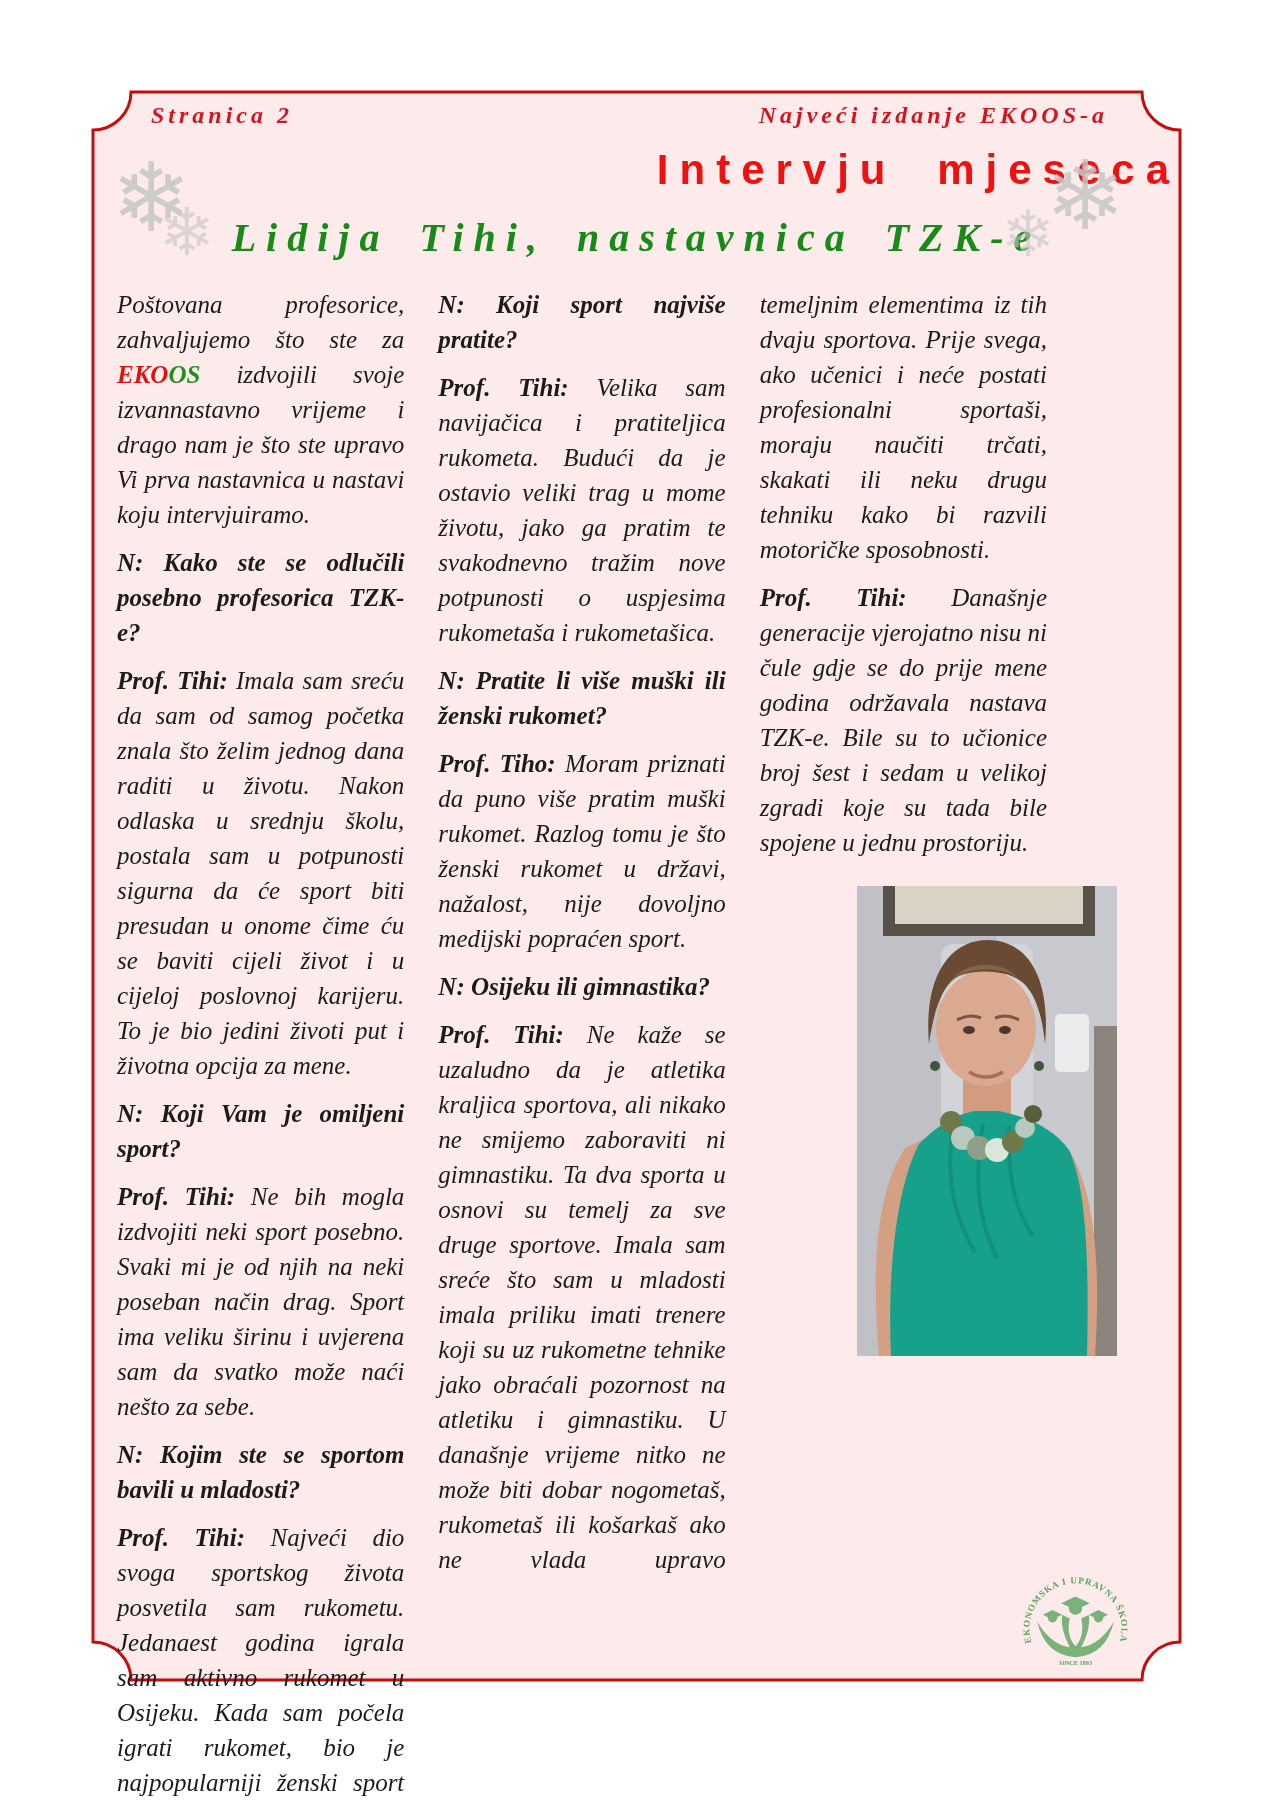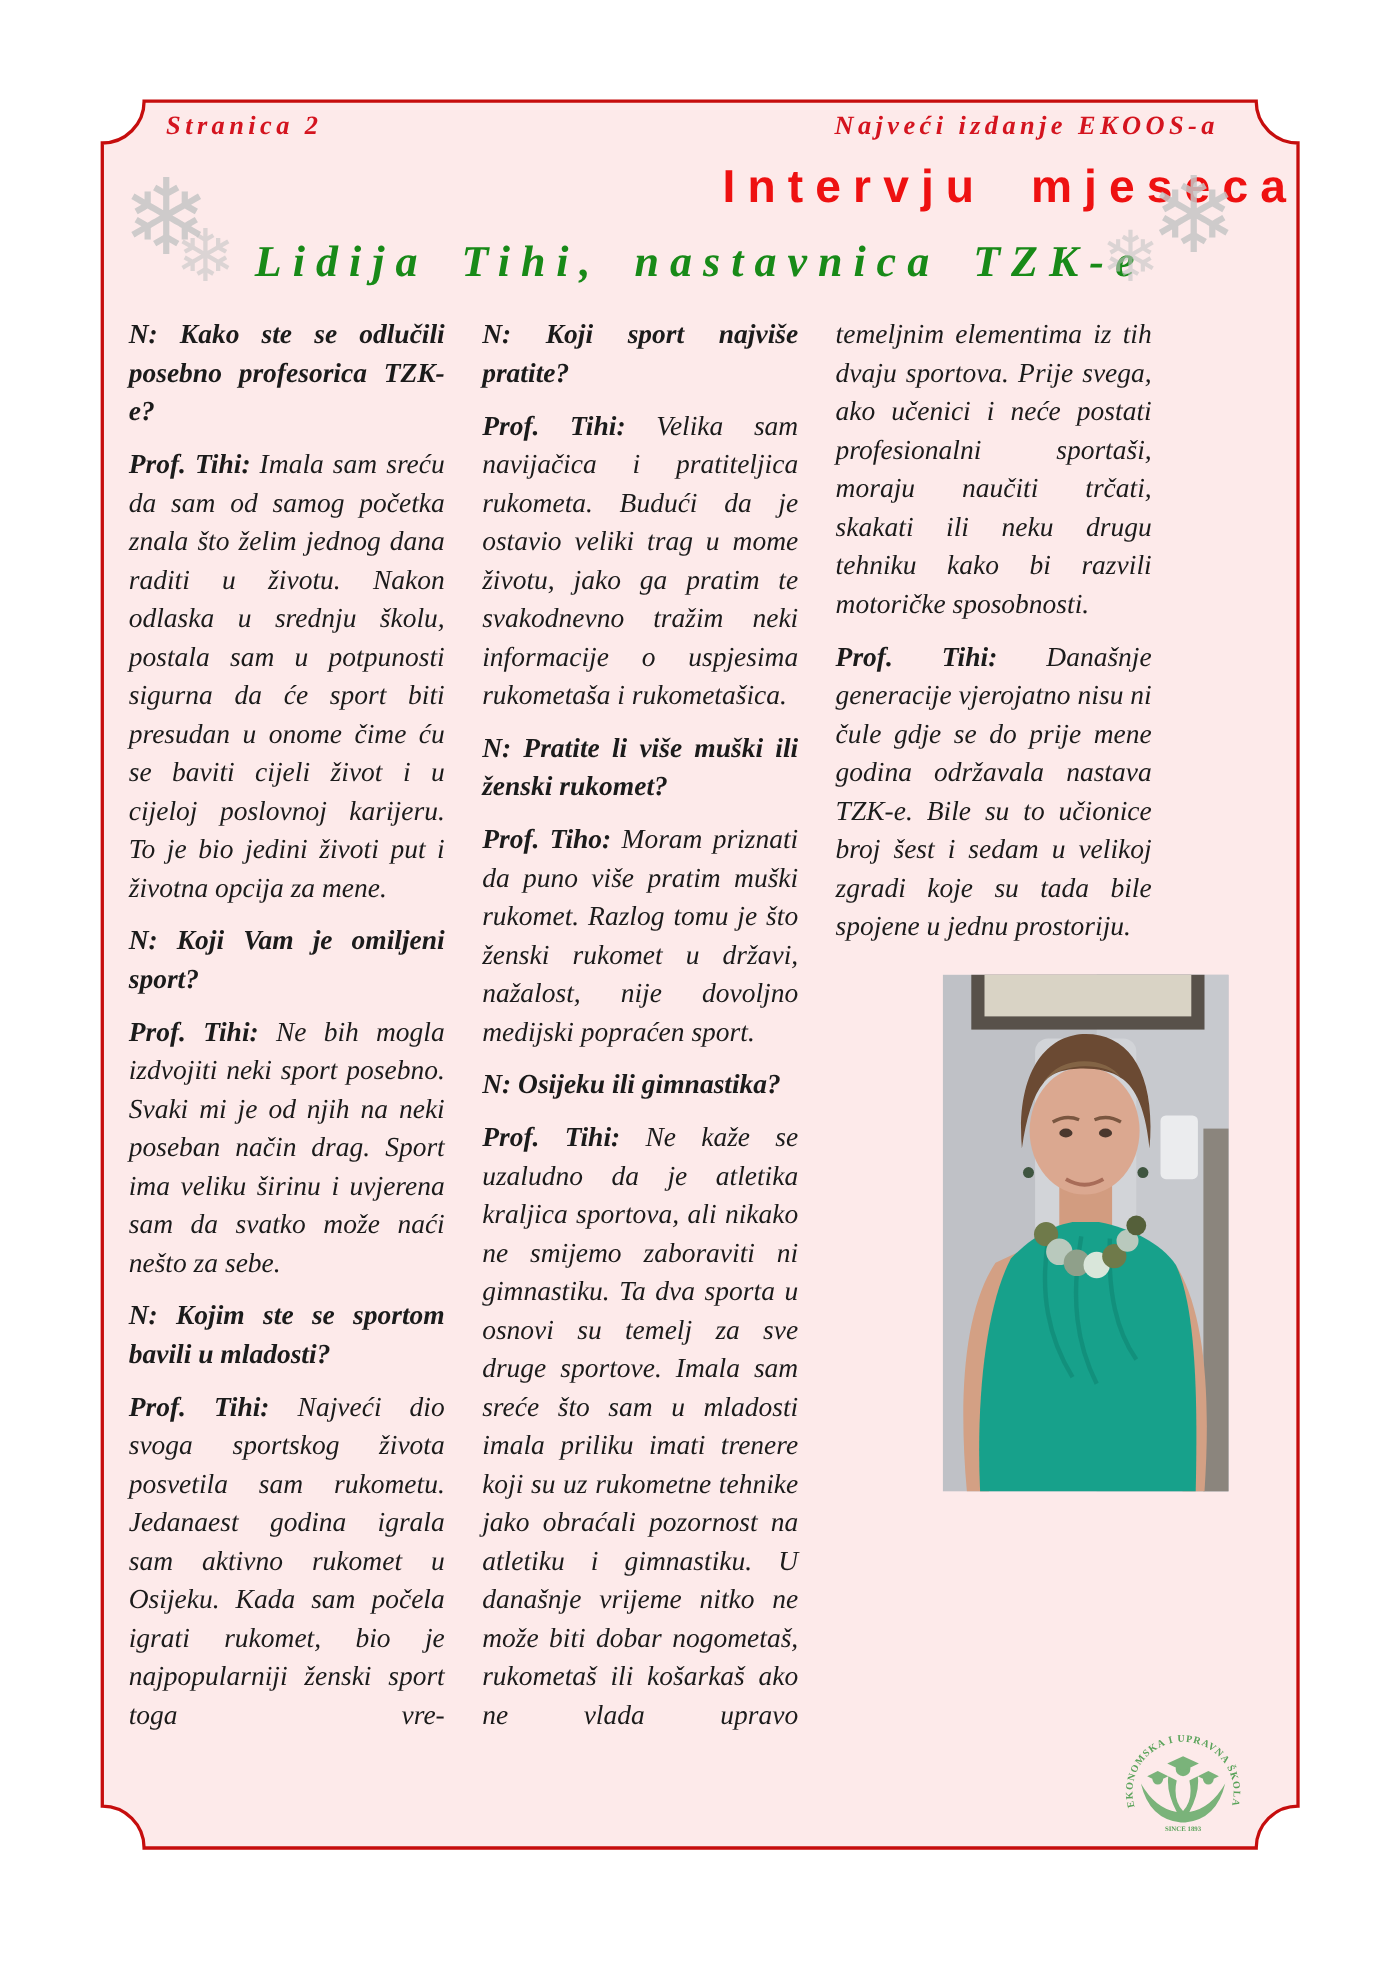--- a/index.html
+++ b/index.html
@@ -91,31 +91,32 @@
     <div class="flake f-l2">❄</div>
     <div class="flake f-r1">❄</div>
     <div class="flake f-r2">❄</div>
 
     <div class="main-title">Intervju mjeseca</div>
     <div class="sub-title">Lidija Tihi, nastavnica TZK-e</div>
 
     <div class="cols">
 
       <div class="col">
+        <p class="intro"><span>Poštovana profesorice, zahvaljujemo što ste za </span><span class="brand-eko">EKO</span><span class="brand-os">OS</span><span> izdvojili svoje izvannastavno vrijeme i drago nam je što ste upravo Vi prva nastavnica u nastavi koju intervjuiramo.</span></p>
         <p class="q">N: Kako ste se odlučili posebno profesorica TZK-e?</p>
         <p class="a"><b>Prof. Tihi:</b> <span>Imala sam sreću da sam od samog početka znala što želim jednog dana raditi u životu. Nakon odlaska u srednju školu, postala sam u potpunosti sigurna da će sport biti presudan u onome čime ću se baviti cijeli život i u cijeloj poslovnoj karijeru. To je bio jedini životi put i životna opcija za mene.</span></p>
         <p class="q">N: Koji Vam je omiljeni sport?</p>
         <p class="a"><b>Prof. Tihi:</b> <span>Ne bih mogla izdvojiti neki sport posebno. Svaki mi je od njih na neki poseban način drag. Sport ima veliku širinu i uvjerena sam da svatko može naći nešto za sebe.</span></p>
         <p class="q">N: Kojim ste se sportom bavili u mladosti?</p>
         <p class="a runon"><b>Prof. Tihi:</b> <span>Najveći dio svoga sportskog života posvetila sam rukometu. Jedanaest godina igrala sam aktivno rukomet u Osijeku. Kada sam počela igrati rukomet, bio je najpopularniji ženski sport toga vre-</span></p>
       </div>
 
       <div class="col">
         <p class="q">N: Koji sport najviše pratite?</p>
-        <p class="a"><b>Prof. Tihi:</b> <span>Velika sam navijačica i pratiteljica rukometa. Budući da je ostavio veliki trag u mome životu, jako ga pratim te svakodnevno tražim neki informacije o uspjesima rukometaša i rukometašica.</span></p>
+        <p class="a"><b>Prof. Tihi:</b> <span>Velika sam navijačica i pratiteljica rukometa. Budući da je ostavio veliki trag u mome životu, jako ga pratim te svakodnevno tražim nove potpunosti o uspjesima rukometaša i rukometašica.</span></p>
         <p class="q">N: Pratite li više muški ili ženski rukomet?</p>
         <p class="a"><b>Prof. Tiho:</b> <span>Moram priznati da puno više pratim muški rukomet. Razlog tomu je što ženski rukomet u državi, nažalost, nije dovoljno medijski popraćen sport.</span></p>
         <p class="q">N: Osijeku ili gimnastika?</p>
         <p class="a runon"><b>Prof. Tihi:</b> <span>Ne kaže se uzaludno da je atletika kraljica sportova, ali nikako ne smijemo zaboraviti ni gimnastiku. Ta dva sporta u osnovi su temelj za sve druge sportove. Imala sam sreće što sam u mladosti imala priliku imati trenere koji su uz rukometne tehnike jako obraćali pozornost na atletiku i gimnastiku. U današnje vrijeme nitko ne može biti dobar nogometaš, rukometaš ili košarkaš ako ne vlada upravo</span></p>
       </div>
 
       <div class="col">
         <p>temeljnim elementima iz tih dvaju sportova. Prije svega, ako učenici i neće postati profesionalni sportaši, moraju naučiti trčati, skakati ili neku drugu tehniku kako bi razvili motoričke sposobnosti.</p>
         <p class="a"><b>Prof. Tihi:</b> <span>Današnje generacije vjerojatno nisu ni čule gdje se do prije mene godina održavala nastava TZK-e. Bile su to učionice broj šest i sedam u velikoj zgradi koje su tada bile spojene u jednu prostoriju.</span></p>
 

